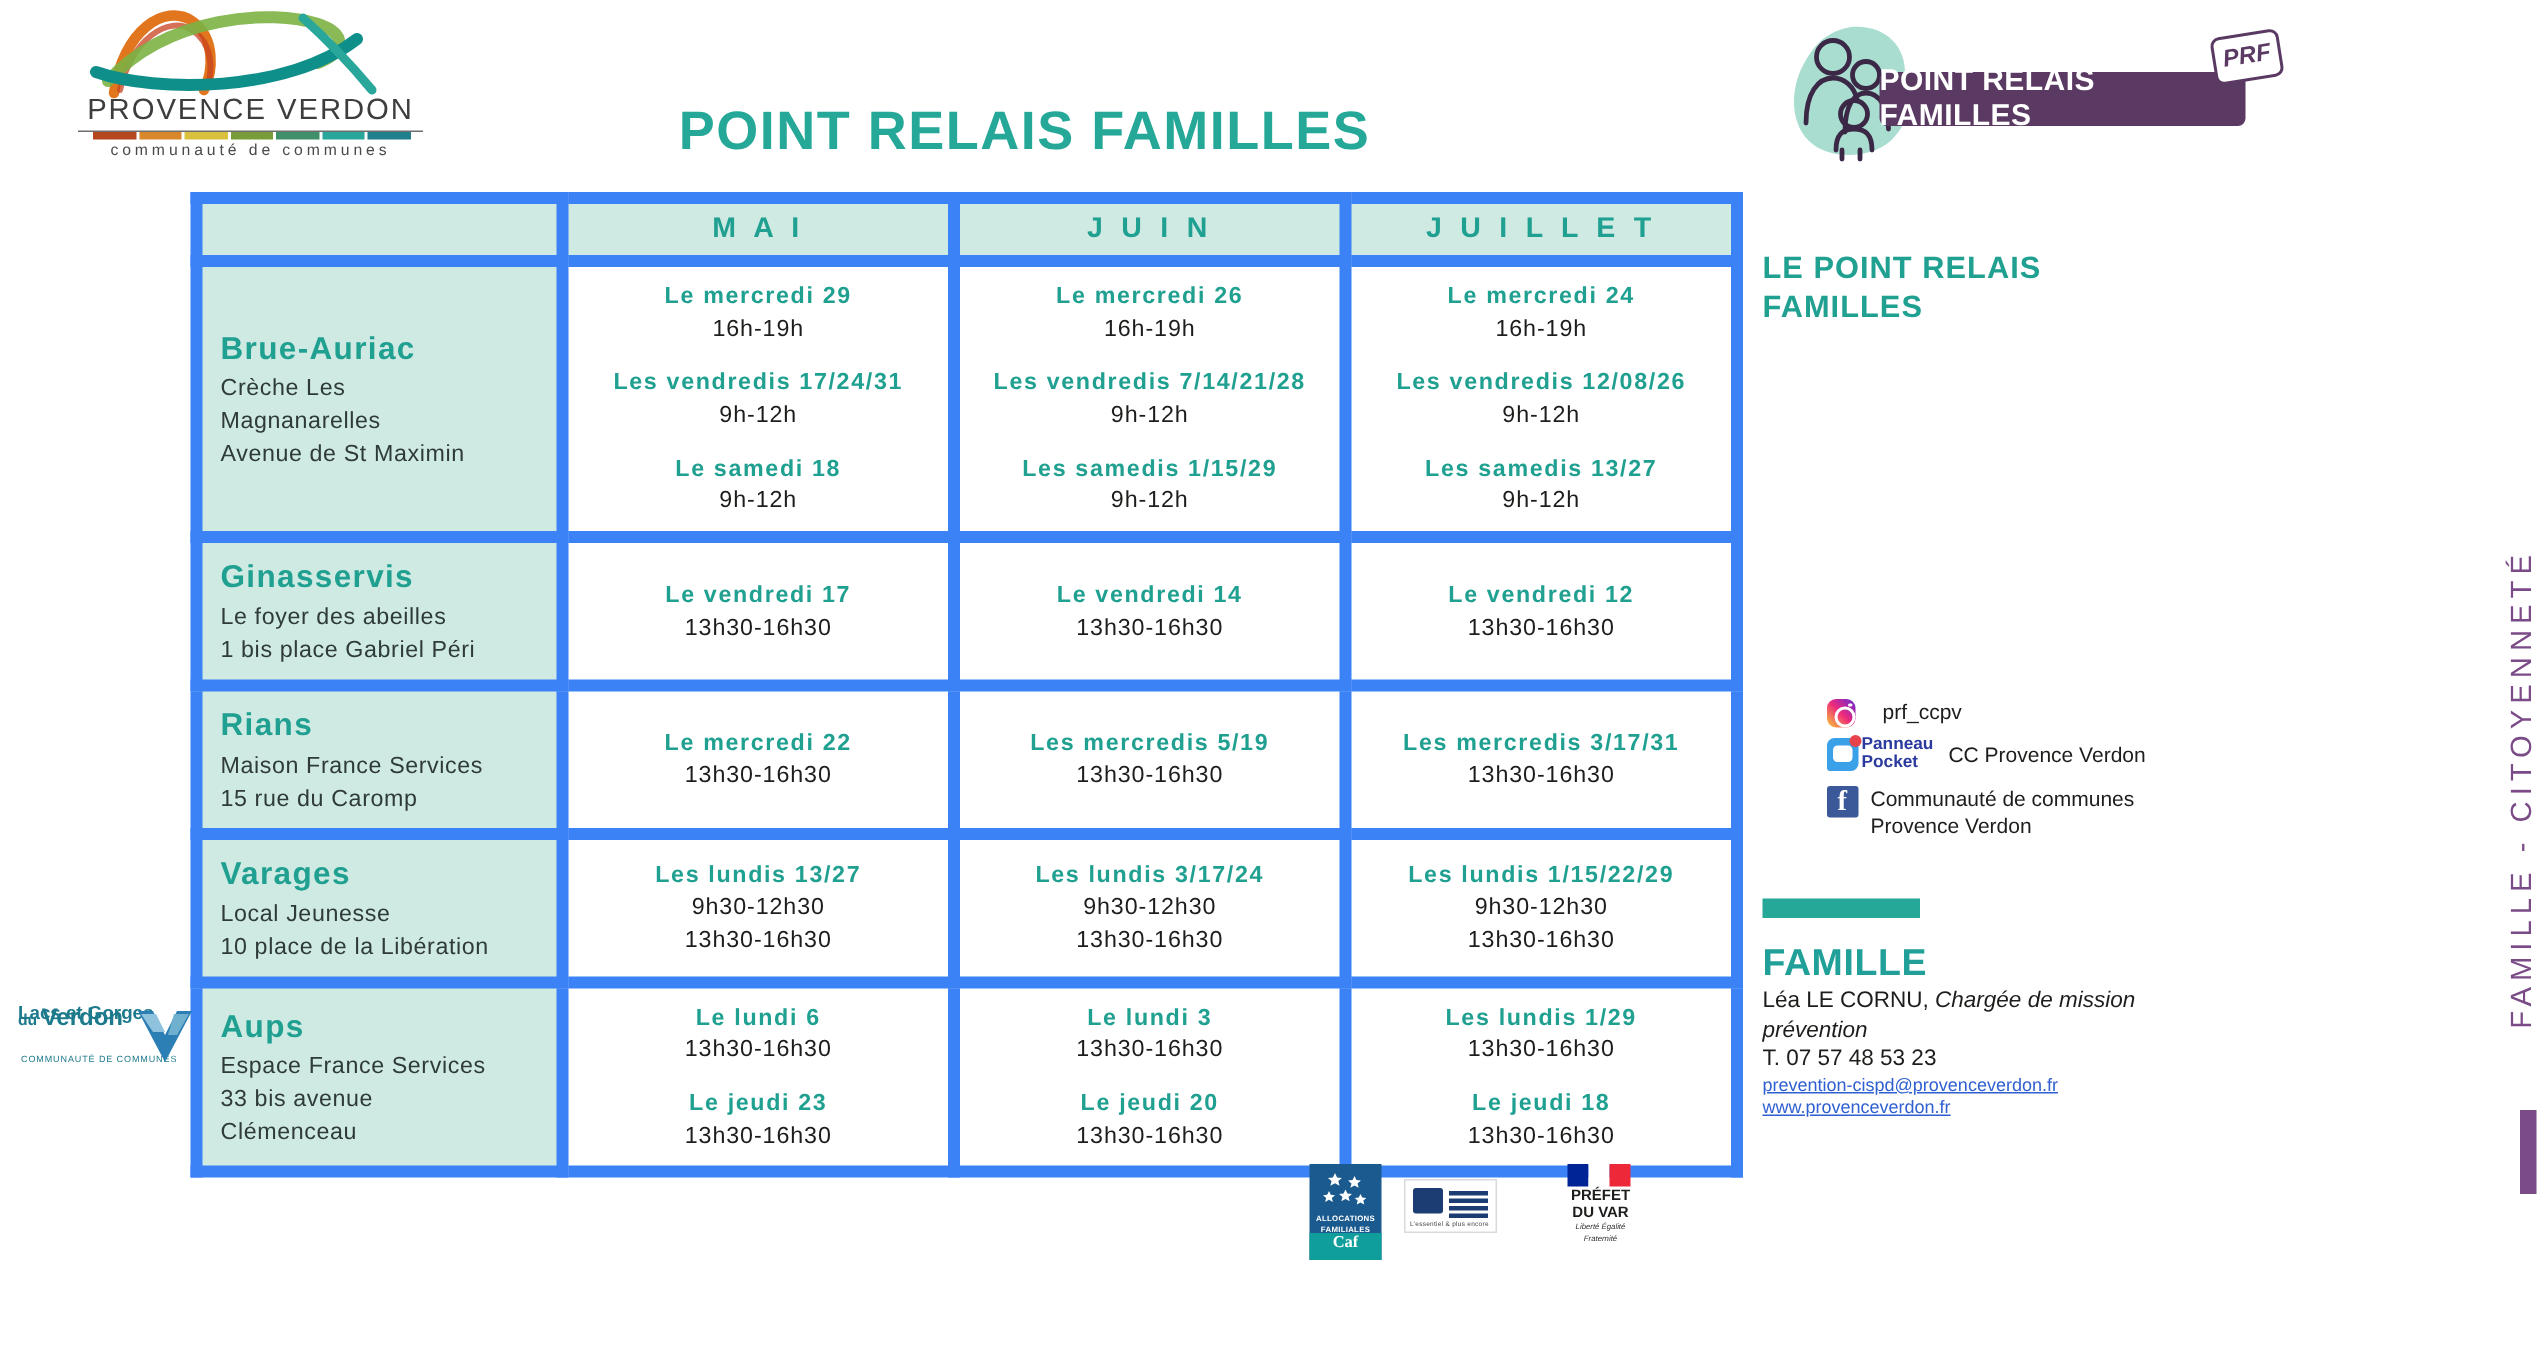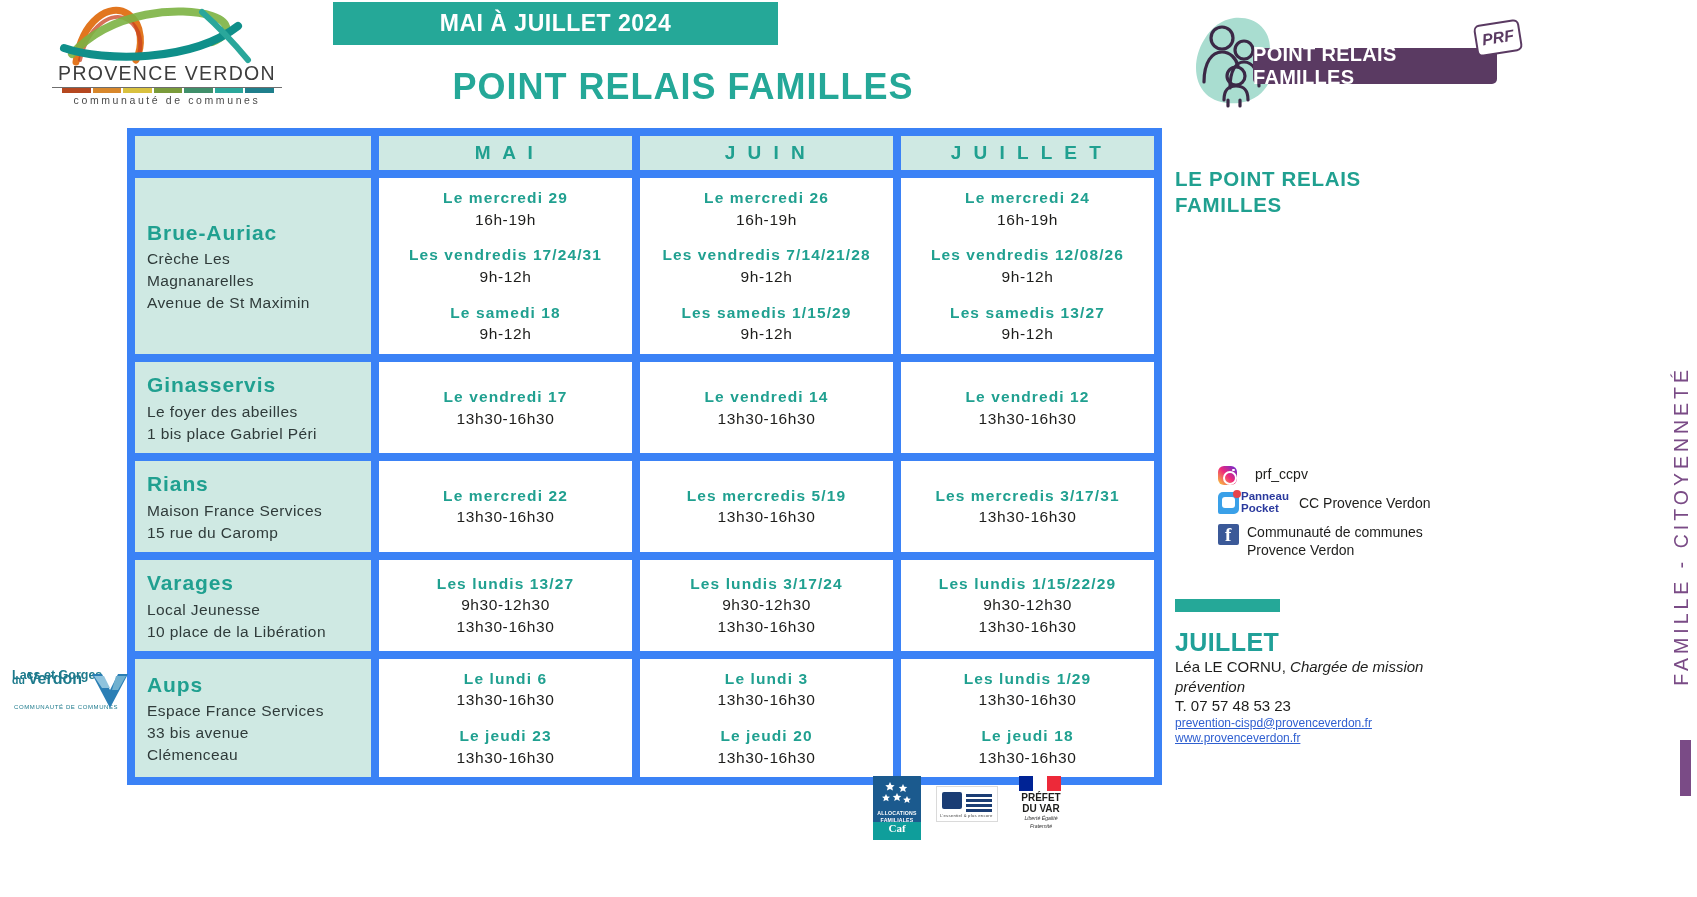--- a/index.html
+++ b/index.html
@@ -166,21 +166,21 @@
     font-size:14.5px; color:#1d1d1b; line-height:1.42;
   }
   .caf { position:absolute; left:873px; top:776px; width:48px; height:64px; background:#1b5a8e; }
   .caf .stars { position:absolute; left:7px; top:5px; width:34px; height:28px; }
   .caf .c1 { position:absolute; left:0; top:34px; width:48px; font-size:5.2px; color:#fff; text-align:center; font-weight:bold; letter-spacing:0.2px; line-height:1.25; }
   .caf .c2 { position:absolute; left:0; top:46px; width:48px; height:18px; background:#0f9e9b; color:#fff; font-size:11px; font-weight:bold; text-align:center; font-family:"Liberation Serif", serif; }
   .msa { position:absolute; left:936px; top:786px; width:62px; height:36px; border:1px solid #dadada; background:#fff; }
   .msa .bk { position:absolute; left:5px; top:5px; width:20px; height:17px; background:#1b3d74; border-radius:2px; }
   .msa .ln { position:absolute; left:29px; width:26px; height:2.5px; background:#1b3d74; }
   .msa .sub { position:absolute; left:3px; top:26px; font-size:4.3px; color:#444; letter-spacing:0.2px; }
-  .pref { position:absolute; left:1013px; top:776px; width:56px; height:62px; }
+  .pref { position:absolute; left:1039px; top:776px; width:56px; height:62px; }
   .pref .flag { position:absolute; left:6px; top:0; width:42px; height:15px; display:flex; }
   .pref .flag i { flex:1; }
   .pref .nm { position:absolute; left:0; top:17px; width:56px; text-align:center; font-size:10px; font-weight:bold; color:#1d1d1b; line-height:1.05; }
   .pref .dv { position:absolute; left:0; top:39px; width:56px; text-align:center; font-size:5.2px; color:#333; font-style:italic; line-height:1.45; }
 </style>
 </head>
 <body>
 
 <div class="page">
 
@@ -198,21 +198,20 @@
         <i style="background:#d8872b"></i>
         <i style="background:#d9c13e"></i>
       <i style="background:#7a9b3a"></i>
         <i style="background:#3f8f6a"></i>
         <i style="background:#2aa79b"></i>
         <i style="background:#1f7f8c"></i>
     </div>
     <div class="pv-sub">communauté de communes</div>
   </div>
 
-  <div class="banner">MAI À JUILLET 2024</div>
   <div class="main-title">POINT RELAIS FAMILLES</div>
 
   <div class="prf-logo">
     <svg class="prf-blob" viewBox="0 0 92 92">
       <path d="M44 2 C66 0 80 14 80 32 C86 46 84 62 74 74 C62 90 30 92 16 78 C2 64 4 40 14 24 C22 10 32 4 44 2 Z" fill="#a9ddd0"></path>
       <circle cx="32" cy="22" r="11" fill="none" stroke="#3b2846" stroke-width="3.2"></circle>
       <path d="M14 66 C14 46 22 36 32 36 C40 36 46 42 48 50" fill="none" stroke="#3b2846" stroke-width="3.2" stroke-linecap="round"></path>
       <circle cx="54" cy="34" r="9" fill="none" stroke="#3b2846" stroke-width="3.2"></circle>
       <path d="M40 72 C40 54 46 46 54 46 C63 46 69 56 69 70" fill="none" stroke="#3b2846" stroke-width="3.2" stroke-linecap="round"></path>
       <circle cx="46" cy="60" r="9" fill="none" stroke="#3b2846" stroke-width="3.2"></circle>
@@ -431,21 +430,21 @@
     </div>
     <div class="soc-row" style="margin-top:10px">
       <span class="fb-ico"></span>
       <span class="lbl" style="white-space:pre-line;line-height:1.25">Communauté de communes
 Provence Verdon</span>
     </div>
   </div>
 
   <div class="green-dash"></div>
   <div class="contact">
-    <h2>JUILLET</h2>
+    <h2>FAMILLE</h2>
     <div class="line"><span>Léa LE CORNU, </span><em>Chargée de mission prévention</em></div>
     <div class="line">T. 07 57 48 53 23</div>
     <a href="#">prevention-cispd@provenceverdon.fr</a>
     <a href="#">www.provenceverdon.fr</a>
   </div>
 
   <div class="vert">FAMILLE - CITOYENNETÉ</div>
   <div class="vert-bar"></div>
 
   <div class="lgv">

